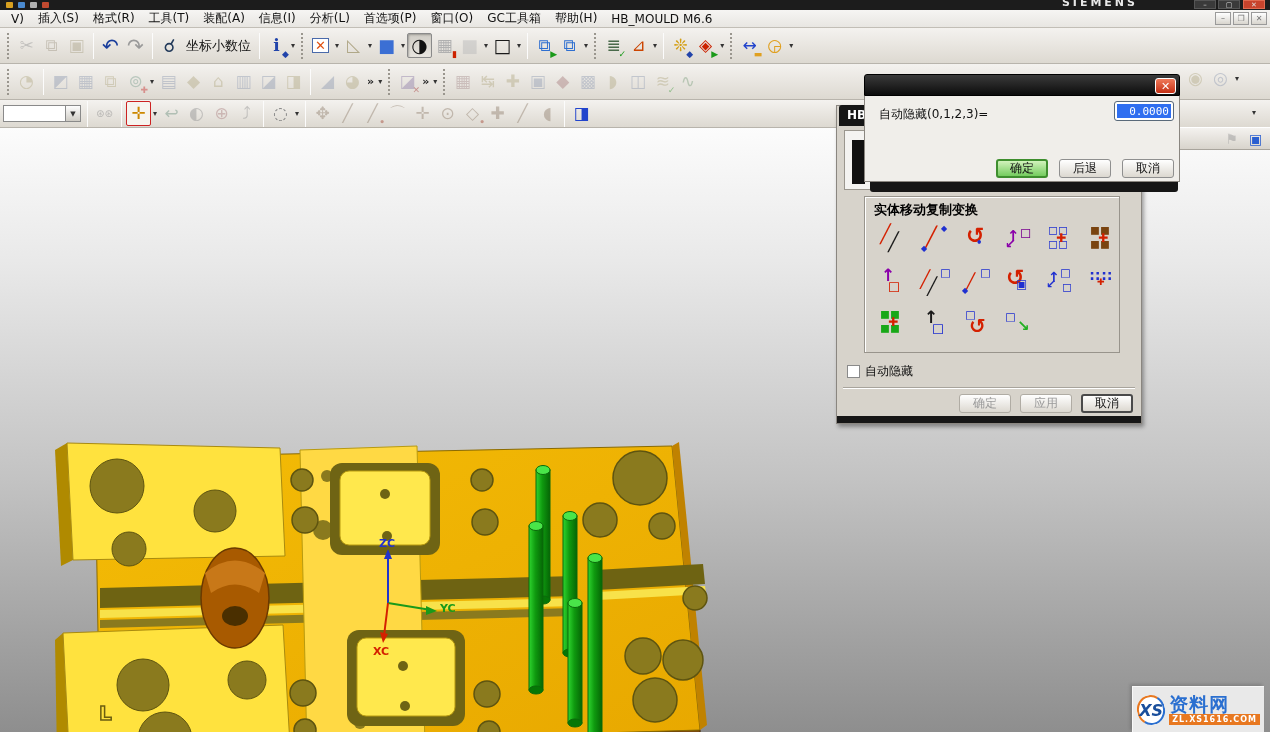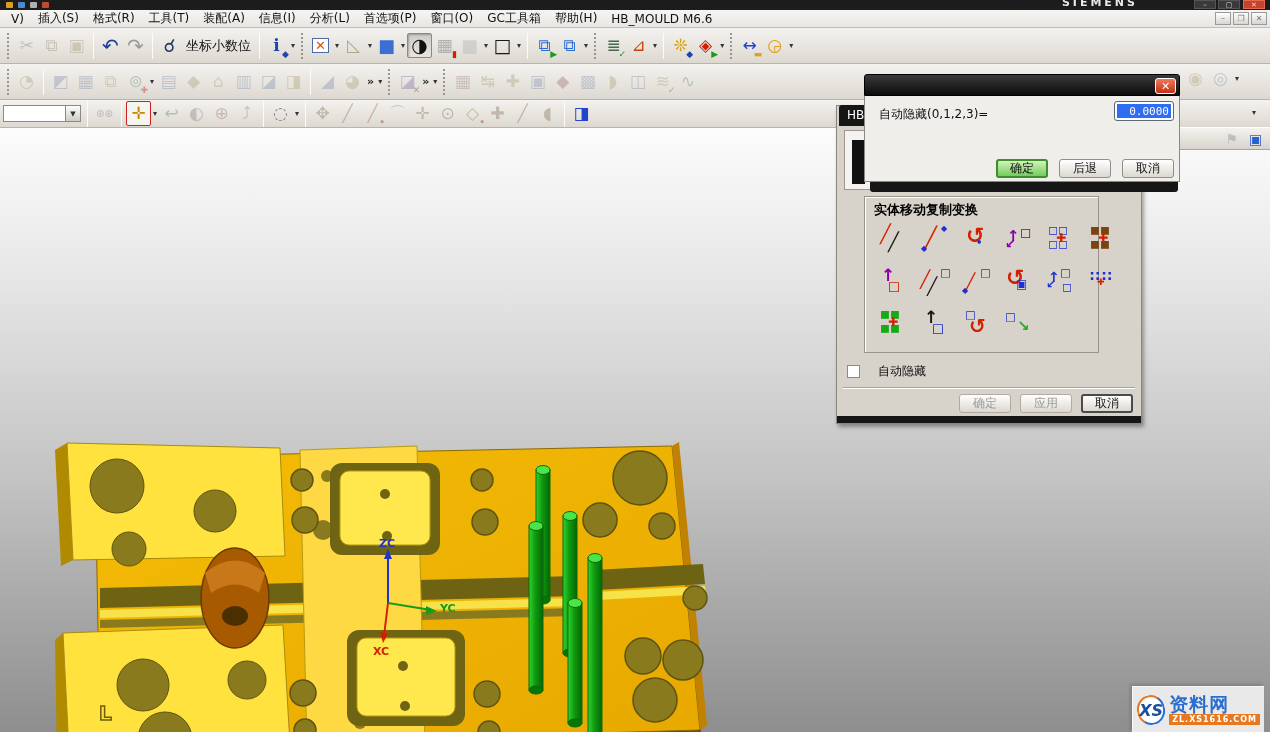--- a/index.html
+++ b/index.html
@@ -46,28 +46,28 @@
   #ministrip { position:absolute; left:1142px; top:127px; width:128px; height:23px; background:linear-gradient(#f4f2ef,#d8d4cc); border-bottom:1px solid #a8a49c; border-top:1px solid #fff; display:flex; align-items:center; justify-content:flex-end; padding-right:4px; gap:3px; }
   #ministrip .icon { width:21px; height:19px; }
   #ministrip .icon .g { font-size:14px; }
 
   
   #viewport { position:absolute; left:0; top:128px; width:1270px; height:604px; background:linear-gradient(#fcfcfc 0%, #e9e9e9 22%, #c3c3c3 58%, #8e8e8e 100%); }
   #model { position:absolute; left:55px; top:170px; }
 
   
   #hbpanel { position:absolute; left:836px; top:105px; width:306px; height:319px; z-index:5; background:#d7d3cb; border:1px solid #8a8680; box-shadow:2px 3px 4px rgba(0,0,0,.35); }
-  #hbtab { position:absolute; left:2px; top:-1px; height:21px; padding:0 8px; background:#161616; color:#fff; font-size:12px; font-weight:normal; line-height:21px; border-radius:3px 3px 0 0; }
+  #hbtab { position:absolute; left:2px; top:-1px; height:21px; padding:0 8px; background:#161616; color:#fff; font-size:12px; font-weight:bold; line-height:21px; border-radius:3px 3px 0 0; }
   #hbpreview { position:absolute; left:7px; top:24px; width:290px; height:60px; background:#f4f3f1; border:1px solid #9a968e; }
   #hbpreview .black { position:absolute; left:7px; top:9px; width:13px; height:44px; background:#111; }
-  #groupbox { position:absolute; left:27px; top:90px; width:235px; height:157px; border:1px solid #98948c; box-shadow:inset 1px 1px 0 #fff; background:#d7d3cb; }
+  #groupbox { position:absolute; left:27px; top:90px; width:256px; height:157px; border:1px solid #98948c; box-shadow:inset 1px 1px 0 #fff; background:#d7d3cb; }
   #group-title { position:absolute; left:9px; top:4px; font-size:13px; font-weight:bold; color:#000; }
   #tgrid { position:absolute; left:10px; top:26px; display:grid; grid-template-columns:repeat(6,42px); grid-auto-rows:42px; }
   .ticon { position:relative; width:40px; height:34px; cursor:pointer; }
-  #autohide-row { position:absolute; left:10px; top:257px; display:flex; align-items:center; gap:18px; }
+  #autohide-row { position:absolute; left:10px; top:257px; display:flex; align-items:center; gap:5px; }
   #autohide-box { width:13px; height:13px; background:#fff; border:1px solid #8a8a8a; }
   #autohide-label { font-size:12px; color:#111; }
   #hb-sep { position:absolute; left:6px; right:6px; top:281px; height:2px; border-top:1px solid #a8a49c; border-bottom:1px solid #fff; }
   #hb-btns { position:absolute; right:8px; top:288px; display:flex; gap:9px; }
   .btn { min-width:52px; height:19px; font-size:12px; border:1px solid #8f8f8f; border-radius:3px; background:linear-gradient(#ffffff,#dcd8d0); color:#111; text-align:center; line-height:17px; padding:0 8px; }
   .btn.dis { color:#9a9a9a; border-color:#b0aca4; }
   .btn.strong { border:2px solid #4a4a4a; line-height:15px; }
   #hb-bottom { position:absolute; left:0; bottom:0; width:100%; height:7px; background:#161616; }
 
   

